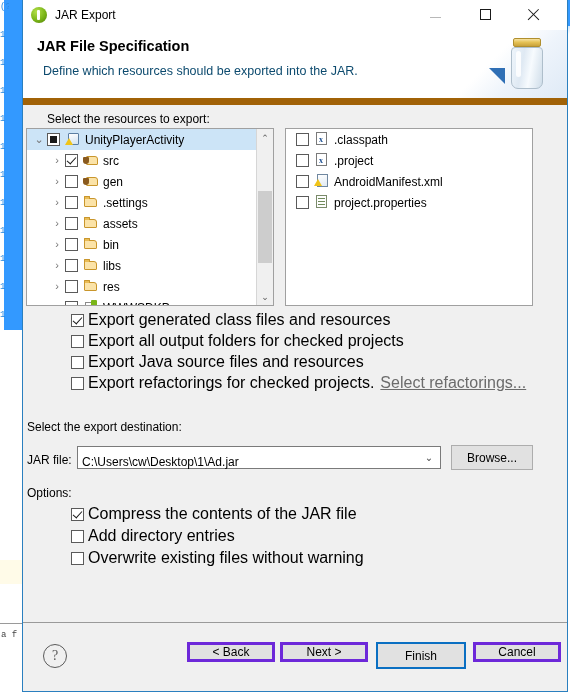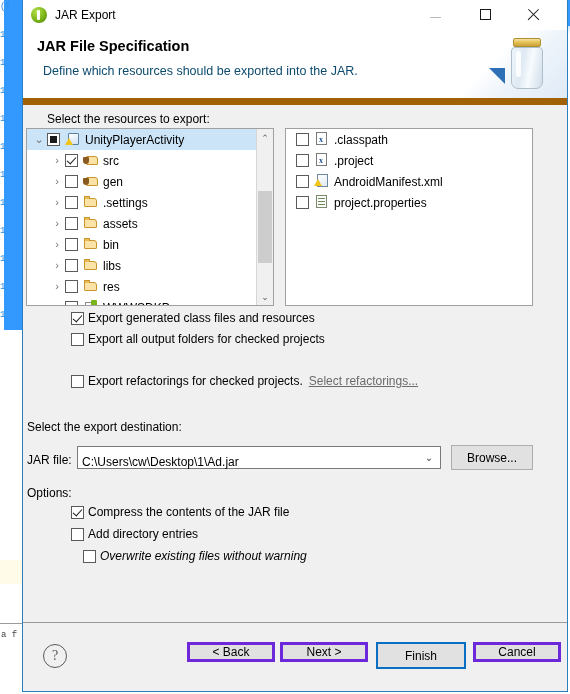--- a/index.html
+++ b/index.html
@@ -432,22 +432,22 @@
     position: absolute;
     left: 1px; top: 62px;
     width: 14px; height: 72px;
     background: #cdcdcd;
   }
 
   
   .optrow {
     position: absolute;
     display: flex;
-    align-items: flex-end;
-    font-size: 12px;
+    align-items: center;
+    font-size: 16px;
     white-space: nowrap;
     padding-left: 44px;
   }
   .optrow .cbx { margin-right: 4px; }
   .link {
     color: #6b6b6b;
     text-decoration: underline;
     margin-left: 6px;
     cursor: pointer;
   }
@@ -680,20 +680,24 @@
     </div>
 
     <div class="optrow" style="left:4px; top:206px;">
       <span class="cbx checked"></span>
       <span>Export generated class files and resources</span>
     </div>
     <div class="optrow" style="left:4px; top:227px;">
       <span class="cbx"></span>
       <span>Export all output folders for checked projects</span>
     </div>
+    <div class="optrow" style="left:4px; top:248px;">
+      <span class="cbx"></span>
+      <span>Export Java source files and resources</span>
+    </div>
     <div class="optrow" style="left:4px; top:269px;">
       <span class="cbx"></span>
       <span>Export refactorings for checked projects.</span>
       <span class="link">Select refactorings...</span>
     </div>
 
     <div class="lbl" style="left:4px; top:315px;">Select the export destination:</div>
     <div class="lbl" style="left:4px; top:348px;">JAR file:</div>
 
     <div id="jar-combo" style="top:341px">
@@ -704,21 +708,21 @@
 
     <div class="lbl" style="left:4px; top:381px;">Options:</div>
     <div class="optrow" style="left:4px; top:400px;">
       <span class="cbx checked"></span>
       <span>Compress the contents of the JAR file</span>
     </div>
     <div class="optrow" style="left:4px; top:422px;">
       <span class="cbx"></span>
       <span>Add directory entries</span>
     </div>
-    <div class="optrow" style="left:16px; top:444px;font-style:italic;">
+    <div class="optrow" style="left:4px; top:444px;">
       <span class="cbx"></span>
       <span>Overwrite existing files without warning</span>
     </div>
   </div>
 
   <div id="sep"></div>
   <div id="footer">
     <div id="help-btn">?</div>
     <div class="dlgbtn" id="btn-back">&lt; Back</div>
     <div class="dlgbtn" id="btn-next">Next &gt;</div>

